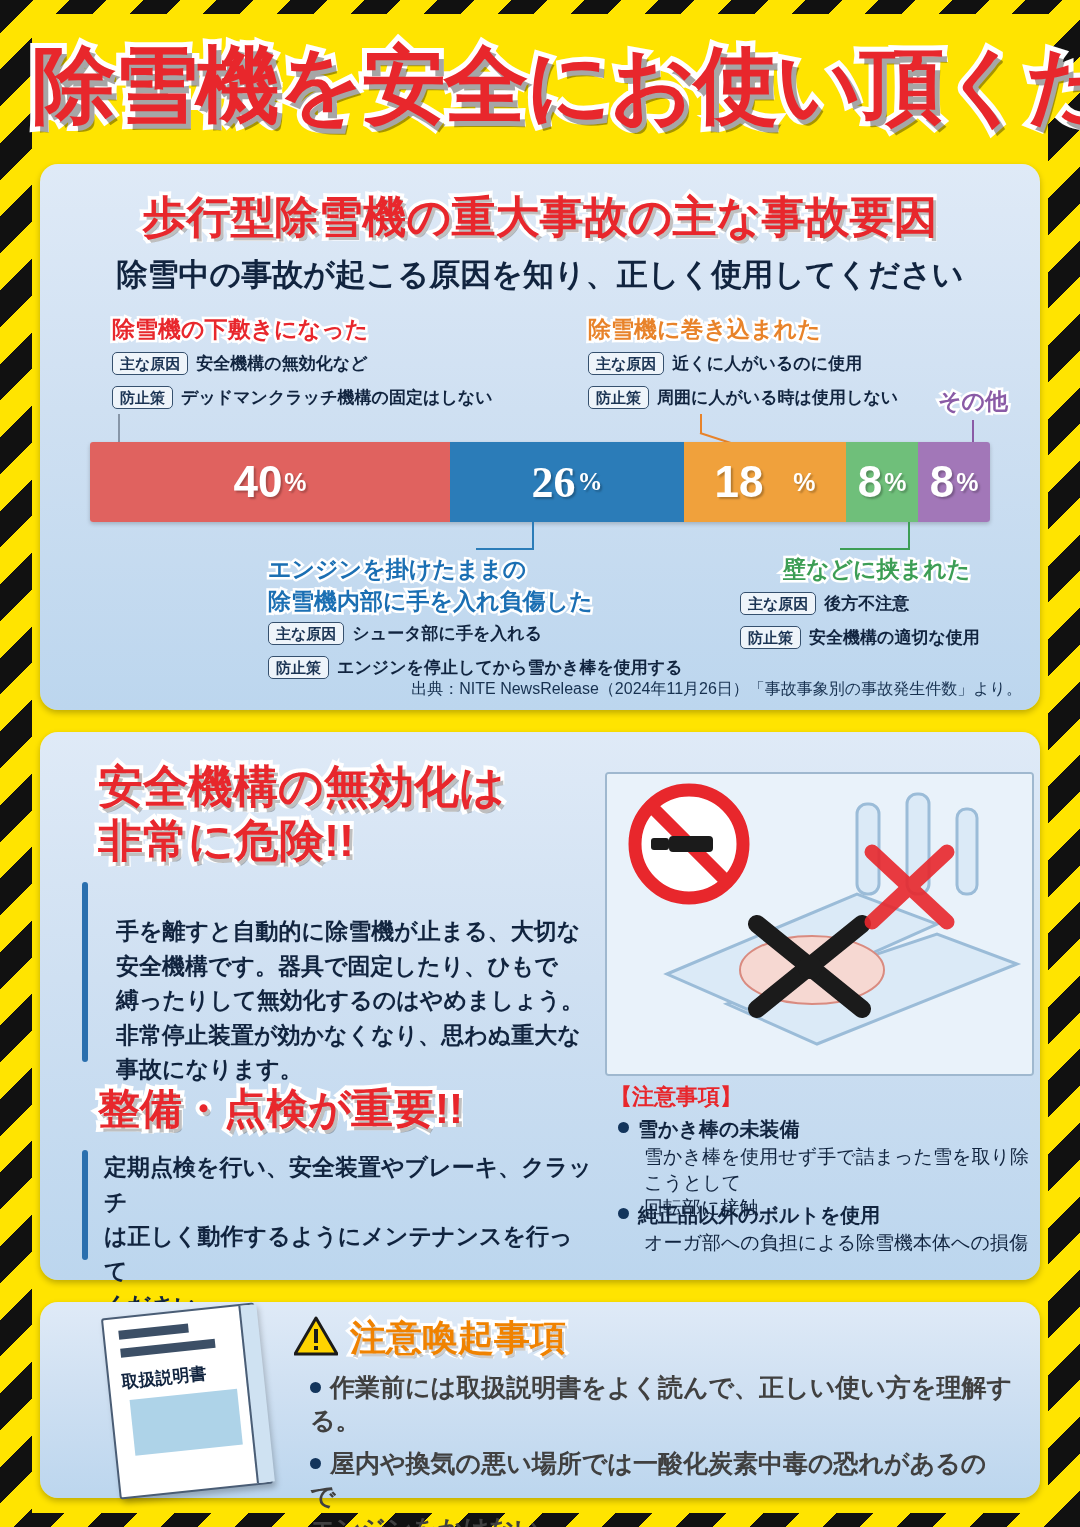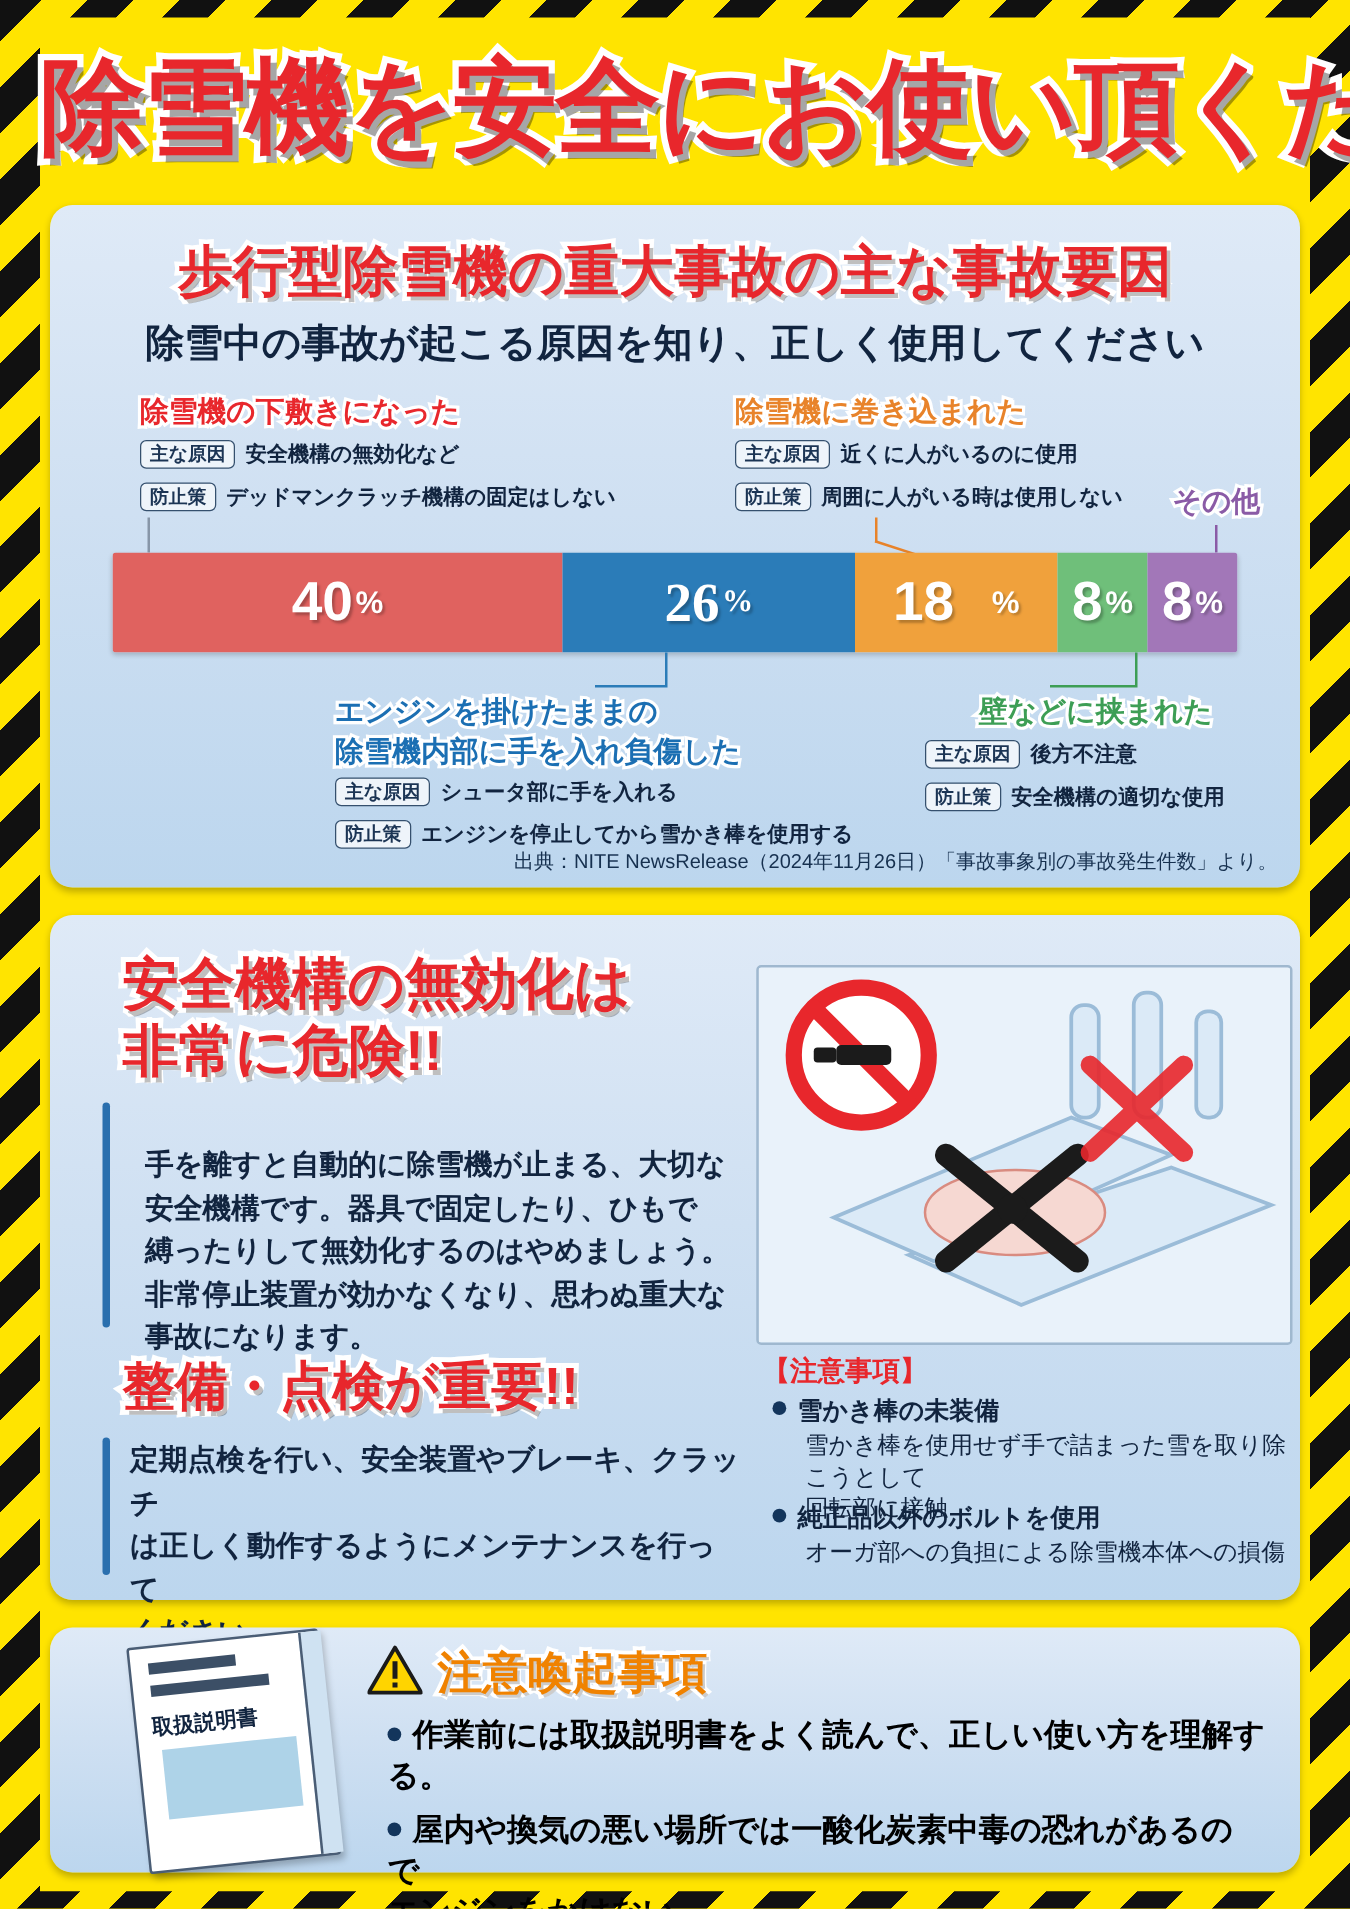--- a/index.html
+++ b/index.html
@@ -95,21 +95,21 @@
   .notice-h{position:absolute;font-size:22px;font-weight:bold;color:#e8272c;white-space:nowrap;}
   .notice-b{position:absolute;font-size:20px;font-weight:bold;color:#11243f;line-height:1.35;}
   .notice-s{position:absolute;font-size:19px;color:#11243f;line-height:1.35;}
 
   
   .p3-title{
     position:absolute;font-size:36px;font-weight:bold;color:#f08200;
     -webkit-text-stroke:6px #fff;paint-order:stroke fill;
     text-shadow:2px 3px 0 rgba(0,0,0,.2);white-space:nowrap;
   }
-  .p3-li{position:absolute;font-size:25px;font-weight:bold;color:#000000;line-height:1.3;}
+  .p3-li{position:absolute;font-size:25px;font-weight:bold;color:#404040;line-height:1.3;font-family:Liberation Serif, serif;}
   .dot{
     display:inline-block;width:11px;height:11px;border-radius:50%;
     background:#13355c;margin-right:9px;vertical-align:3px;
   }
   .manual{
     position:absolute;left:78px;top:1296px;width:150px;height:178px;
     background:#fff;border:2px solid #4a5d75;border-radius:3px;
     transform:rotate(-6deg);box-shadow:3px 4px 6px rgba(0,0,0,.25);
   }
 </style>

